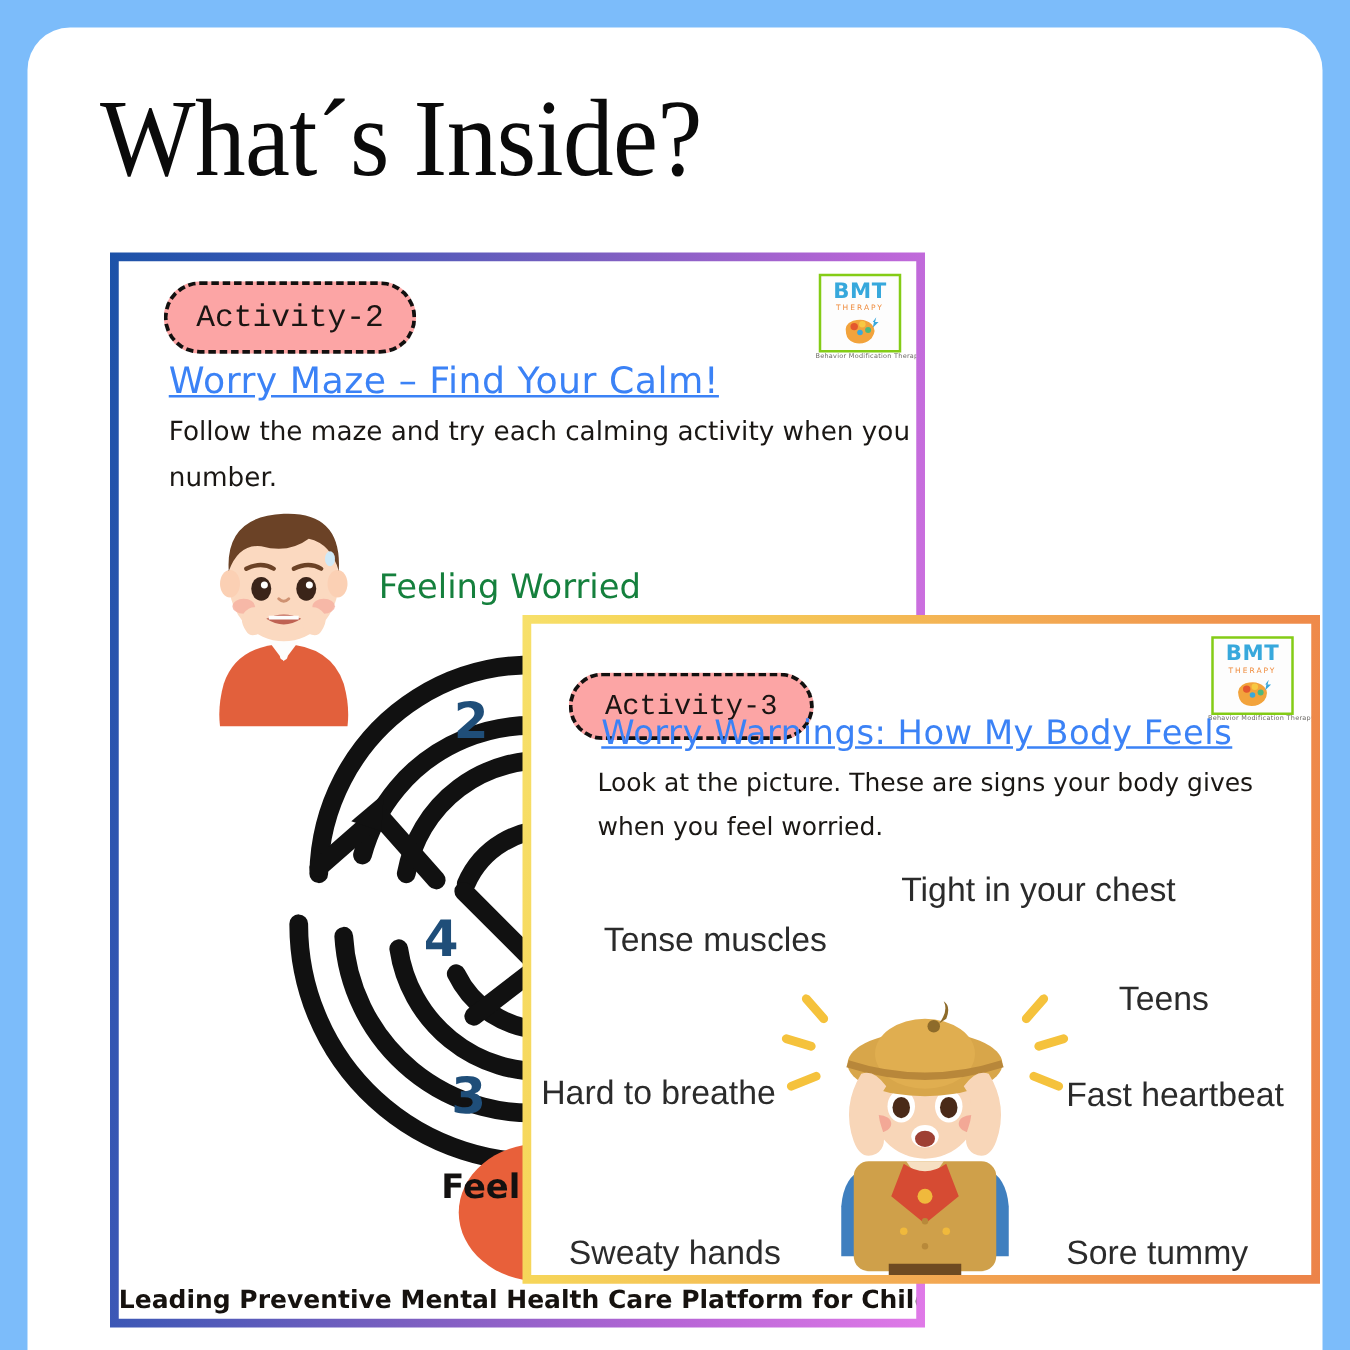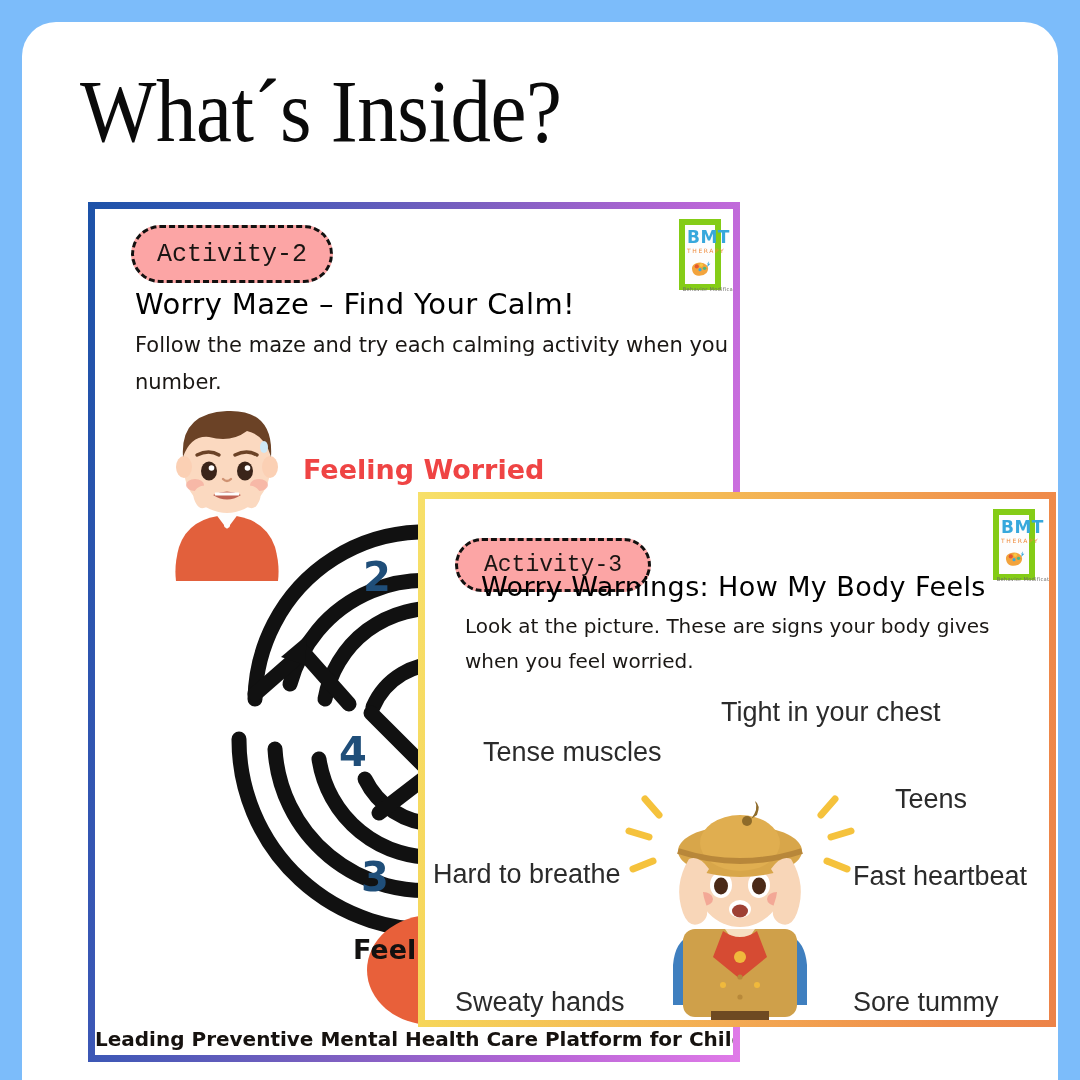--- a/index.html
+++ b/index.html
@@ -104,43 +104,44 @@
     left: 30px; top: 12px;
     width: 190px; height: 48px;
     font-size: 23px;
     margin-top: 27px;
   }
 
   
   .ws-title {
     position: absolute;
     font-family: "DejaVu Sans", sans-serif;
-    color: #000000;
+    color: #3b82f6;
     font-size: 29px;
     letter-spacing: 0.4px;
     white-space: nowrap;
+    text-decoration: underline;
   }
   .ws-body {
     position: absolute;
     font-family: "DejaVu Sans", sans-serif;
     color: #1a1714;
     font-size: 21px;
     line-height: 1.75;
   }
   #ws2-title { left: 40px; top: 78px; }
   #ws2-body  { left: 40px; top: 118px; width: 690px; }
   #ws3-title { left: 56px; top: 72px; font-size: 27px; }
-  #ws3-body  { left: 40px; top: 110px; width: 545px; font-size: 20px; }
+  #ws3-body  { left: 53px; top: 110px; width: 545px; font-size: 20px; }
 
   
   .logo {
     position: absolute;
-    width: 42px;
+    width: 66px;
     background: #fdfdfd;
-    border: 6px solid #84cc16;
+    border: 2px solid #84cc16;
     text-align: center;
     padding: 4px 2px 2px;
     box-sizing: border-box;
   }
   #logo2 { right: 12px; top: 10px; }
   #logo3 { right: 14px; top: 10px; }
   .logo-bmt {
     font-family: "DejaVu Sans", sans-serif;
     font-weight: bold;
     font-size: 17px;
@@ -168,23 +169,23 @@
     white-space: nowrap;
     transform: scale(1.15);
   }
 
   
   #worried-kid { position: absolute; left: 42px; top: 178px; width: 180px; height: 200px; }
   #feeling-worried {
     position: absolute;
     left: 208px; top: 245px;
     font-family: "DejaVu Sans", sans-serif;
-    font-weight: bold;
+    font-weight: normal;
     font-size: 27px;
-    color: #ef4444;
+    color: #15803d;
     white-space: nowrap;
   }
   #feeling-calm {
     position: absolute;
     left: 258px; top: 725px;
     font-family: "DejaVu Sans", sans-serif;
     font-weight: bold;
     font-size: 27px;
     color: #131110;
     white-space: nowrap;

